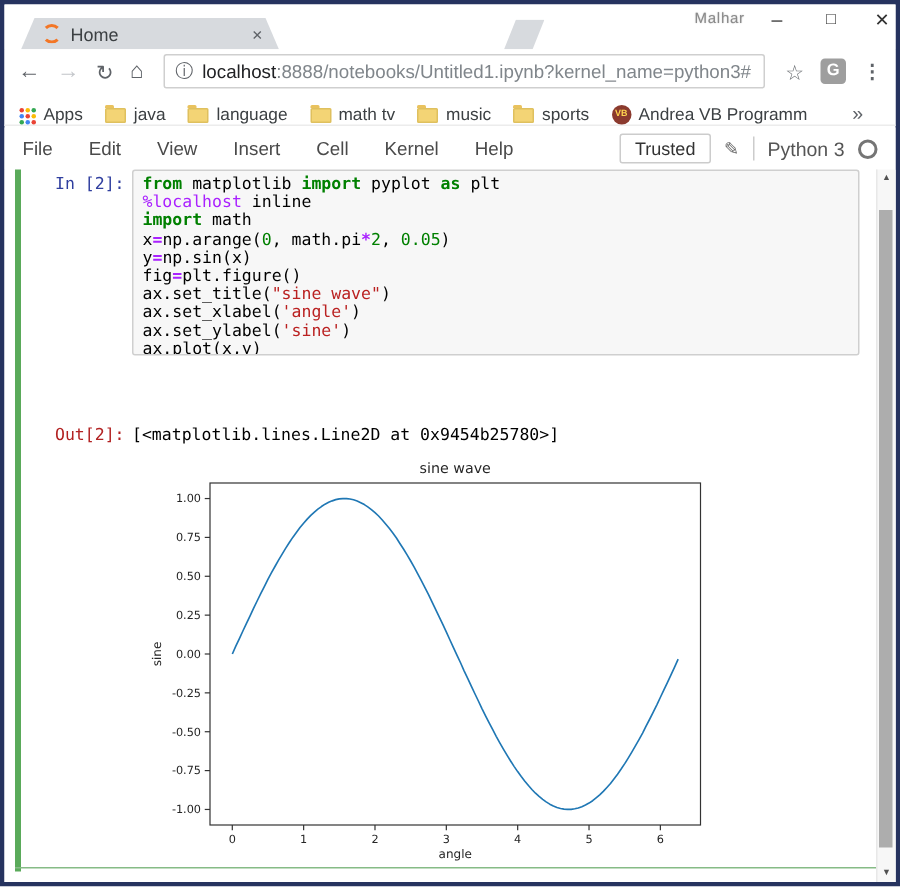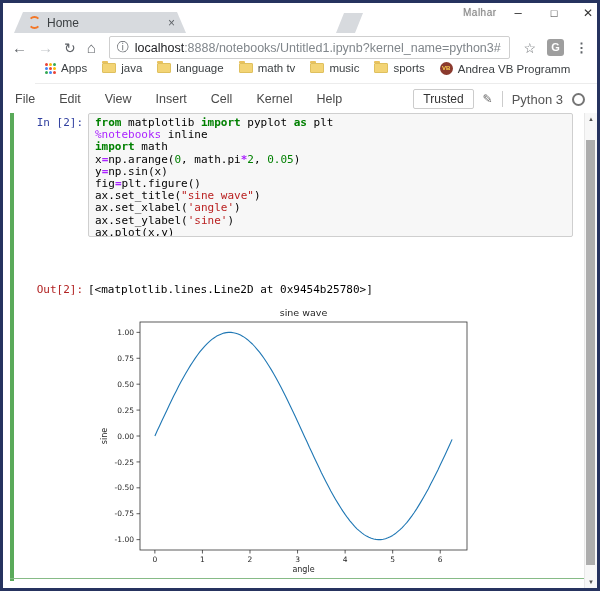--- a/index.html
+++ b/index.html
@@ -30,21 +30,21 @@
   .nav-ic.reload{font-size:14px;}
   .omnibox{flex:1;height:21px;border:1px solid #cfcfcf;border-radius:2px;background:#fff;display:flex;align-items:center;padding:0 7px;gap:6px;font-size:12.5px;white-space:nowrap;overflow:hidden;margin:0 2px;}
   .info-ic{color:#5f6368;font-size:12px;}
   .url-host{color:#202124;}
   .url-rest{color:#80868b;}
   .star{font-size:14px;color:#6b6f73;}
   .gbadge{width:17px;height:17px;background:#9e9e9e;border-radius:3px;color:#fff;font-size:11px;font-weight:bold;text-align:center;line-height:17px;}
   .dots{font-size:13px;color:#5f6368;font-weight:bold;}
 
   
-  .bookmarks{position:absolute;left:3px;right:3px;top:62px;height:22px;background:#fff;display:flex;align-items:flex-start;padding:0 10px;box-sizing:border-box;gap:15px;font-size:11.5px;color:#3c4043;border-bottom:1px solid #ececec;margin-left:32px;}
+  .bookmarks{position:absolute;left:3px;right:3px;top:62px;height:22px;background:#fff;display:flex;align-items:flex-end;padding:0 10px;box-sizing:border-box;gap:15px;font-size:11.5px;color:#3c4043;border-bottom:1px solid #ececec;}
   .bm-item{display:inline-flex;align-items:center;gap:5px;white-space:nowrap;}
   .bm-group{display:inline-flex;align-items:center;gap:15px;}
   .apps-grid{display:grid;grid-template-columns:repeat(3,3px);grid-auto-rows:3px;gap:1px;}
   .apps-grid i{display:block;width:3px;height:3px;border-radius:50%;}
   .apps-grid i:nth-child(4n+1){background:#ea4335;}
   .apps-grid i:nth-child(4n+2){background:#fbbc05;}
   .apps-grid i:nth-child(4n+3){background:#34a853;}
   .apps-grid i:nth-child(4n+4){background:#4285f4;}
   .folder{position:relative;width:14px;height:10px;background:#f3d475;border:1px solid #dfc05e;border-radius:1px;box-sizing:border-box;}
   .folder::before{content:"";position:absolute;top:-3px;left:-1px;width:6px;height:2px;background:#e9c25e;border-radius:1px 1px 0 0;}
@@ -194,21 +194,21 @@
       <span class="kernel-dot"></span>
     </div>
   </div>
 
   <div class="content">
     <div class="green-bar"></div>
 
     <div class="in-prompt mono">In [2]:</div>
     <div class="cell-input mono" id="code">
         <div class="code-line"><span class="tk-kw">from</span><span class="tk-pl"> matplotlib </span><span class="tk-kw">import</span><span class="tk-pl"> pyplot </span><span class="tk-kw">as</span><span class="tk-pl"> plt</span></div>
-        <div class="code-line"><span class="tk-magic">%notebooks</span><span class="tk-pl"> inline</span></div>
+        <div class="code-line"><span class="tk-magic">%localhost</span><span class="tk-pl"> inline</span></div>
         <div class="code-line"><span class="tk-kw">import</span><span class="tk-pl"> math</span></div>
         <div class="code-line"><span class="tk-pl">x</span><span class="tk-op">=</span><span class="tk-pl">np.arange(</span><span class="tk-num">0</span><span class="tk-pl">, math.pi</span><span class="tk-op">*</span><span class="tk-num">2</span><span class="tk-pl">, </span><span class="tk-num">0.05</span><span class="tk-pl">)</span></div>
         <div class="code-line"><span class="tk-pl">y</span><span class="tk-op">=</span><span class="tk-pl">np.sin(x)</span></div>
         <div class="code-line"><span class="tk-pl">fig</span><span class="tk-op">=</span><span class="tk-pl">plt.figure()</span></div>
         <div class="code-line"><span class="tk-pl">ax.set_title(</span><span class="tk-str">"sine wave"</span><span class="tk-pl">)</span></div>
         <div class="code-line"><span class="tk-pl">ax.set_xlabel(</span><span class="tk-str">'angle'</span><span class="tk-pl">)</span></div>
         <div class="code-line"><span class="tk-pl">ax.set_ylabel(</span><span class="tk-str">'sine'</span><span class="tk-pl">)</span></div>
         <div class="code-line"><span class="tk-pl">ax.plot(x,y)</span></div>
       </div>
 

